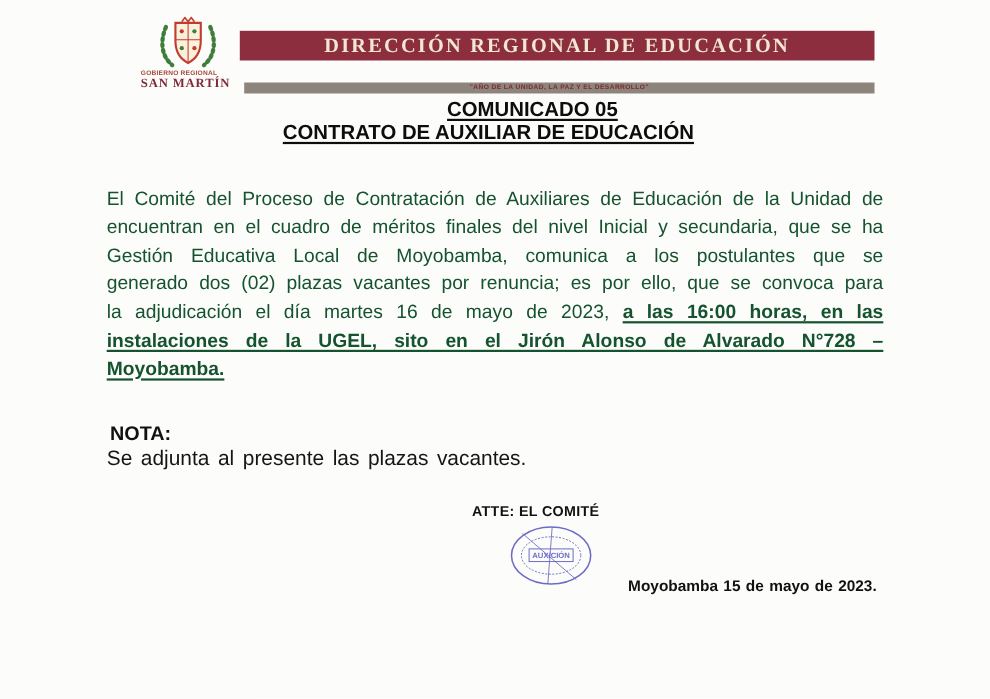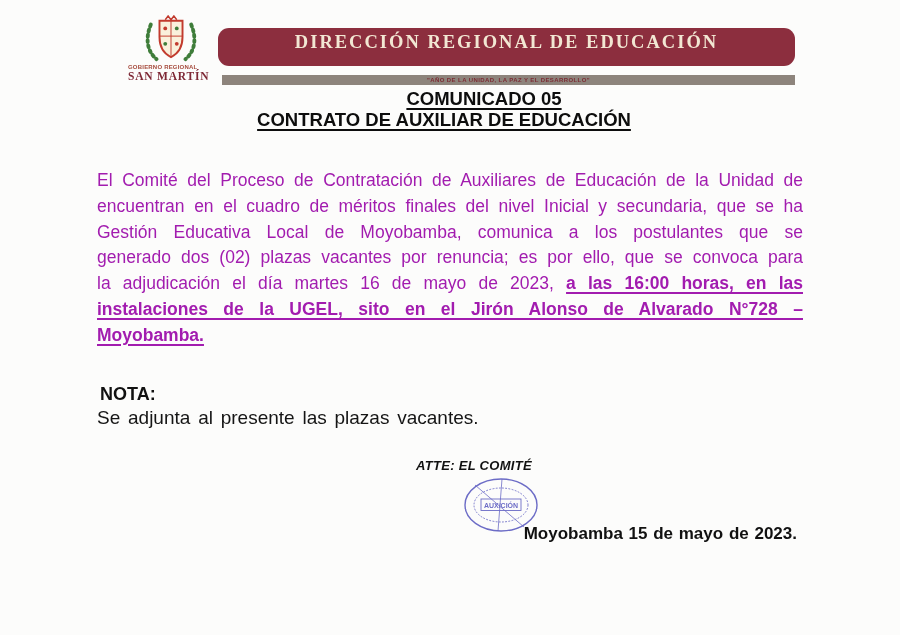--- a/index.html
+++ b/index.html
@@ -6,51 +6,51 @@
   .page{
     position:relative;width:900px;height:635px;background:#fcfcfb;
     font-family:"Liberation Sans",sans-serif;color:#1a1a1a;overflow:hidden;
   }
   
   .logo{position:absolute;left:128px;top:15px;width:86px;height:72px;line-height:1;}
   .logo .crest{display:block;margin:0 auto;}
   .logo .cap-small{font-size:6px;font-weight:bold;color:#a54a3c;letter-spacing:.2px;margin-top:1px;}
   .logo .cap-big{font-family:"Liberation Serif",serif;font-size:11.5px;font-weight:bold;color:#7e2936;letter-spacing:.8px;margin-top:1px;}
   .banner{
-    position:absolute;left:218px;top:28px;width:577px;height:38px;background:#8c2e3e;
+    position:absolute;left:218px;top:28px;width:577px;height:27px;background:#8c2e3e;
     text-align:center;line-height:28px;font-family:"Liberation Serif",serif;
-    font-weight:bold;font-size:18.5px;letter-spacing:2px;color:#f2e7d3;border-radius:11px;
+    font-weight:bold;font-size:18.5px;letter-spacing:2px;color:#f2e7d3;
   }
   .ugel-band{
     position:absolute;left:218px;top:55px;width:577px;height:20px;background:#fcfcfb;
     text-align:center;line-height:20px;font-weight:bold;font-size:14px;
     letter-spacing:1.2px;color:#8e3242;text-indent:34px;white-space:nowrap;
   }
   .motto-strip{
     position:absolute;left:222px;top:75px;width:573px;height:10px;background:#8d847c;
     text-align:center;line-height:10px;font-weight:bold;font-size:6px;
     letter-spacing:.4px;color:#7c2b33;
   }
   
   .titles{position:absolute;left:97px;top:88px;width:706px;text-align:center;font-weight:bold;font-size:18.5px;color:#0d0d0d;}
   .titles .t1{position:relative;left:34px;text-decoration:underline;text-decoration-thickness:2px;text-underline-offset:3px;line-height:21px;}
   .titles .t2{position:relative;left:-6px;text-decoration:underline;text-decoration-thickness:2px;text-underline-offset:3px;line-height:21px;text-align:center;}
   
-  .para{position:absolute;left:97px;top:168px;width:706px;font-size:17.5px;line-height:25.8px;color:#a21caf;}
+  .para{position:absolute;left:97px;top:168px;width:706px;font-size:17.5px;line-height:25.8px;color:#14532d;}
   .pline{text-align:justify;text-align-last:justify;white-space:normal;}
   .pline.last{text-align-last:left;}
   .seg-bold{font-weight:bold;text-decoration:underline;text-decoration-thickness:1.8px;text-underline-offset:2.5px;}
   
   .note-label{position:absolute;left:100px;top:384px;font-size:18px;font-weight:bold;color:#111;}
   .note-text{position:absolute;left:97px;top:407px;font-size:19px;word-spacing:2.5px;color:#151515;}
   
-  .atte{position:absolute;left:90px;top:456px;width:706px;text-align:center;font-style:italic;}
+  .atte{position:absolute;left:103px;top:456px;width:706px;text-align:center;}
   .atte span{position:relative;left:31px;font-size:13px;font-weight:bold;letter-spacing:.3px;color:#111;}
   .stamp{position:absolute;left:462px;top:476px;filter:blur(.5px);opacity:.82;}
-  .date-line{position:absolute;right:103px;top:524px;font-size:17px;font-weight:bold;color:#111;word-spacing:1px;}
+  .date-line{position:absolute;right:103px;top:524px;font-size:14px;font-weight:bold;color:#111;word-spacing:1px;}
 </style>
 </head>
 <body>
 
 <div class="page">
 
   <div class="logo">
     <svg class="crest" width="58" height="48" viewBox="0 0 60 50">
       <path d="M9,10 C3,24 5,38 15,46" stroke="#3f7d3a" stroke-width="4" fill="none" stroke-dasharray="2 3.5" stroke-linecap="round"></path>
       <path d="M51,10 C57,24 55,38 45,46" stroke="#3f7d3a" stroke-width="4" fill="none" stroke-dasharray="2 3.5" stroke-linecap="round"></path>

